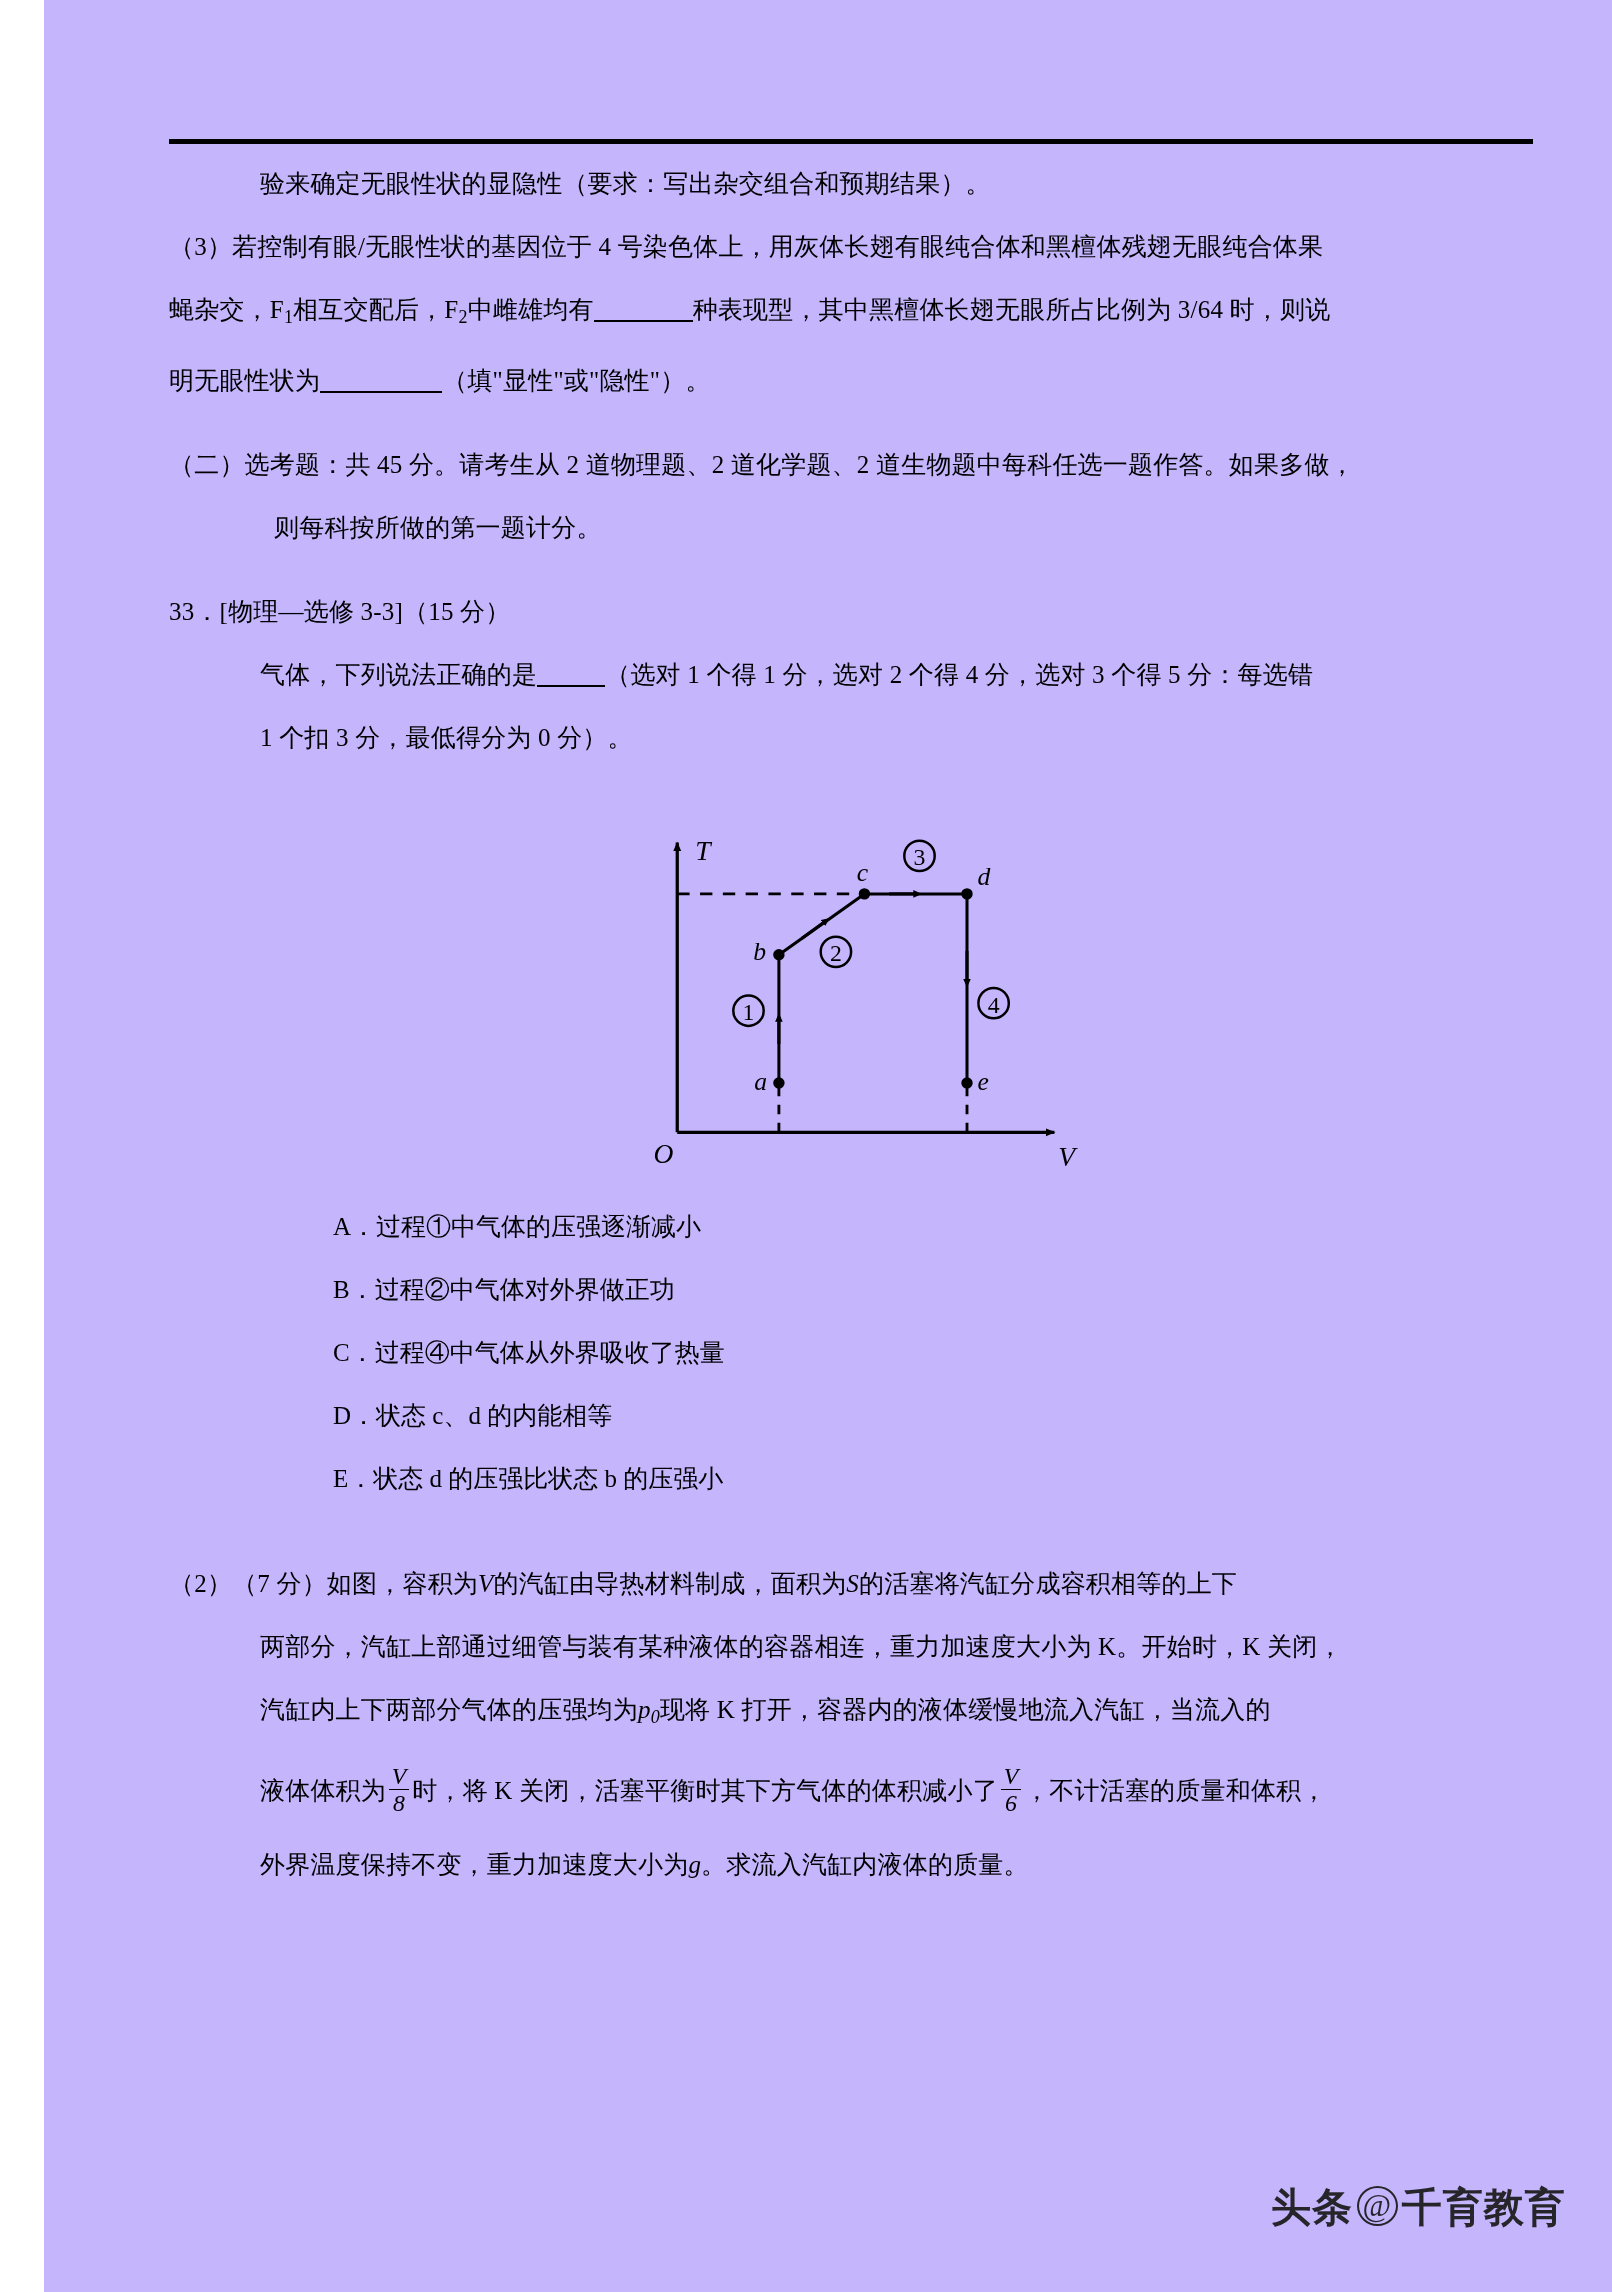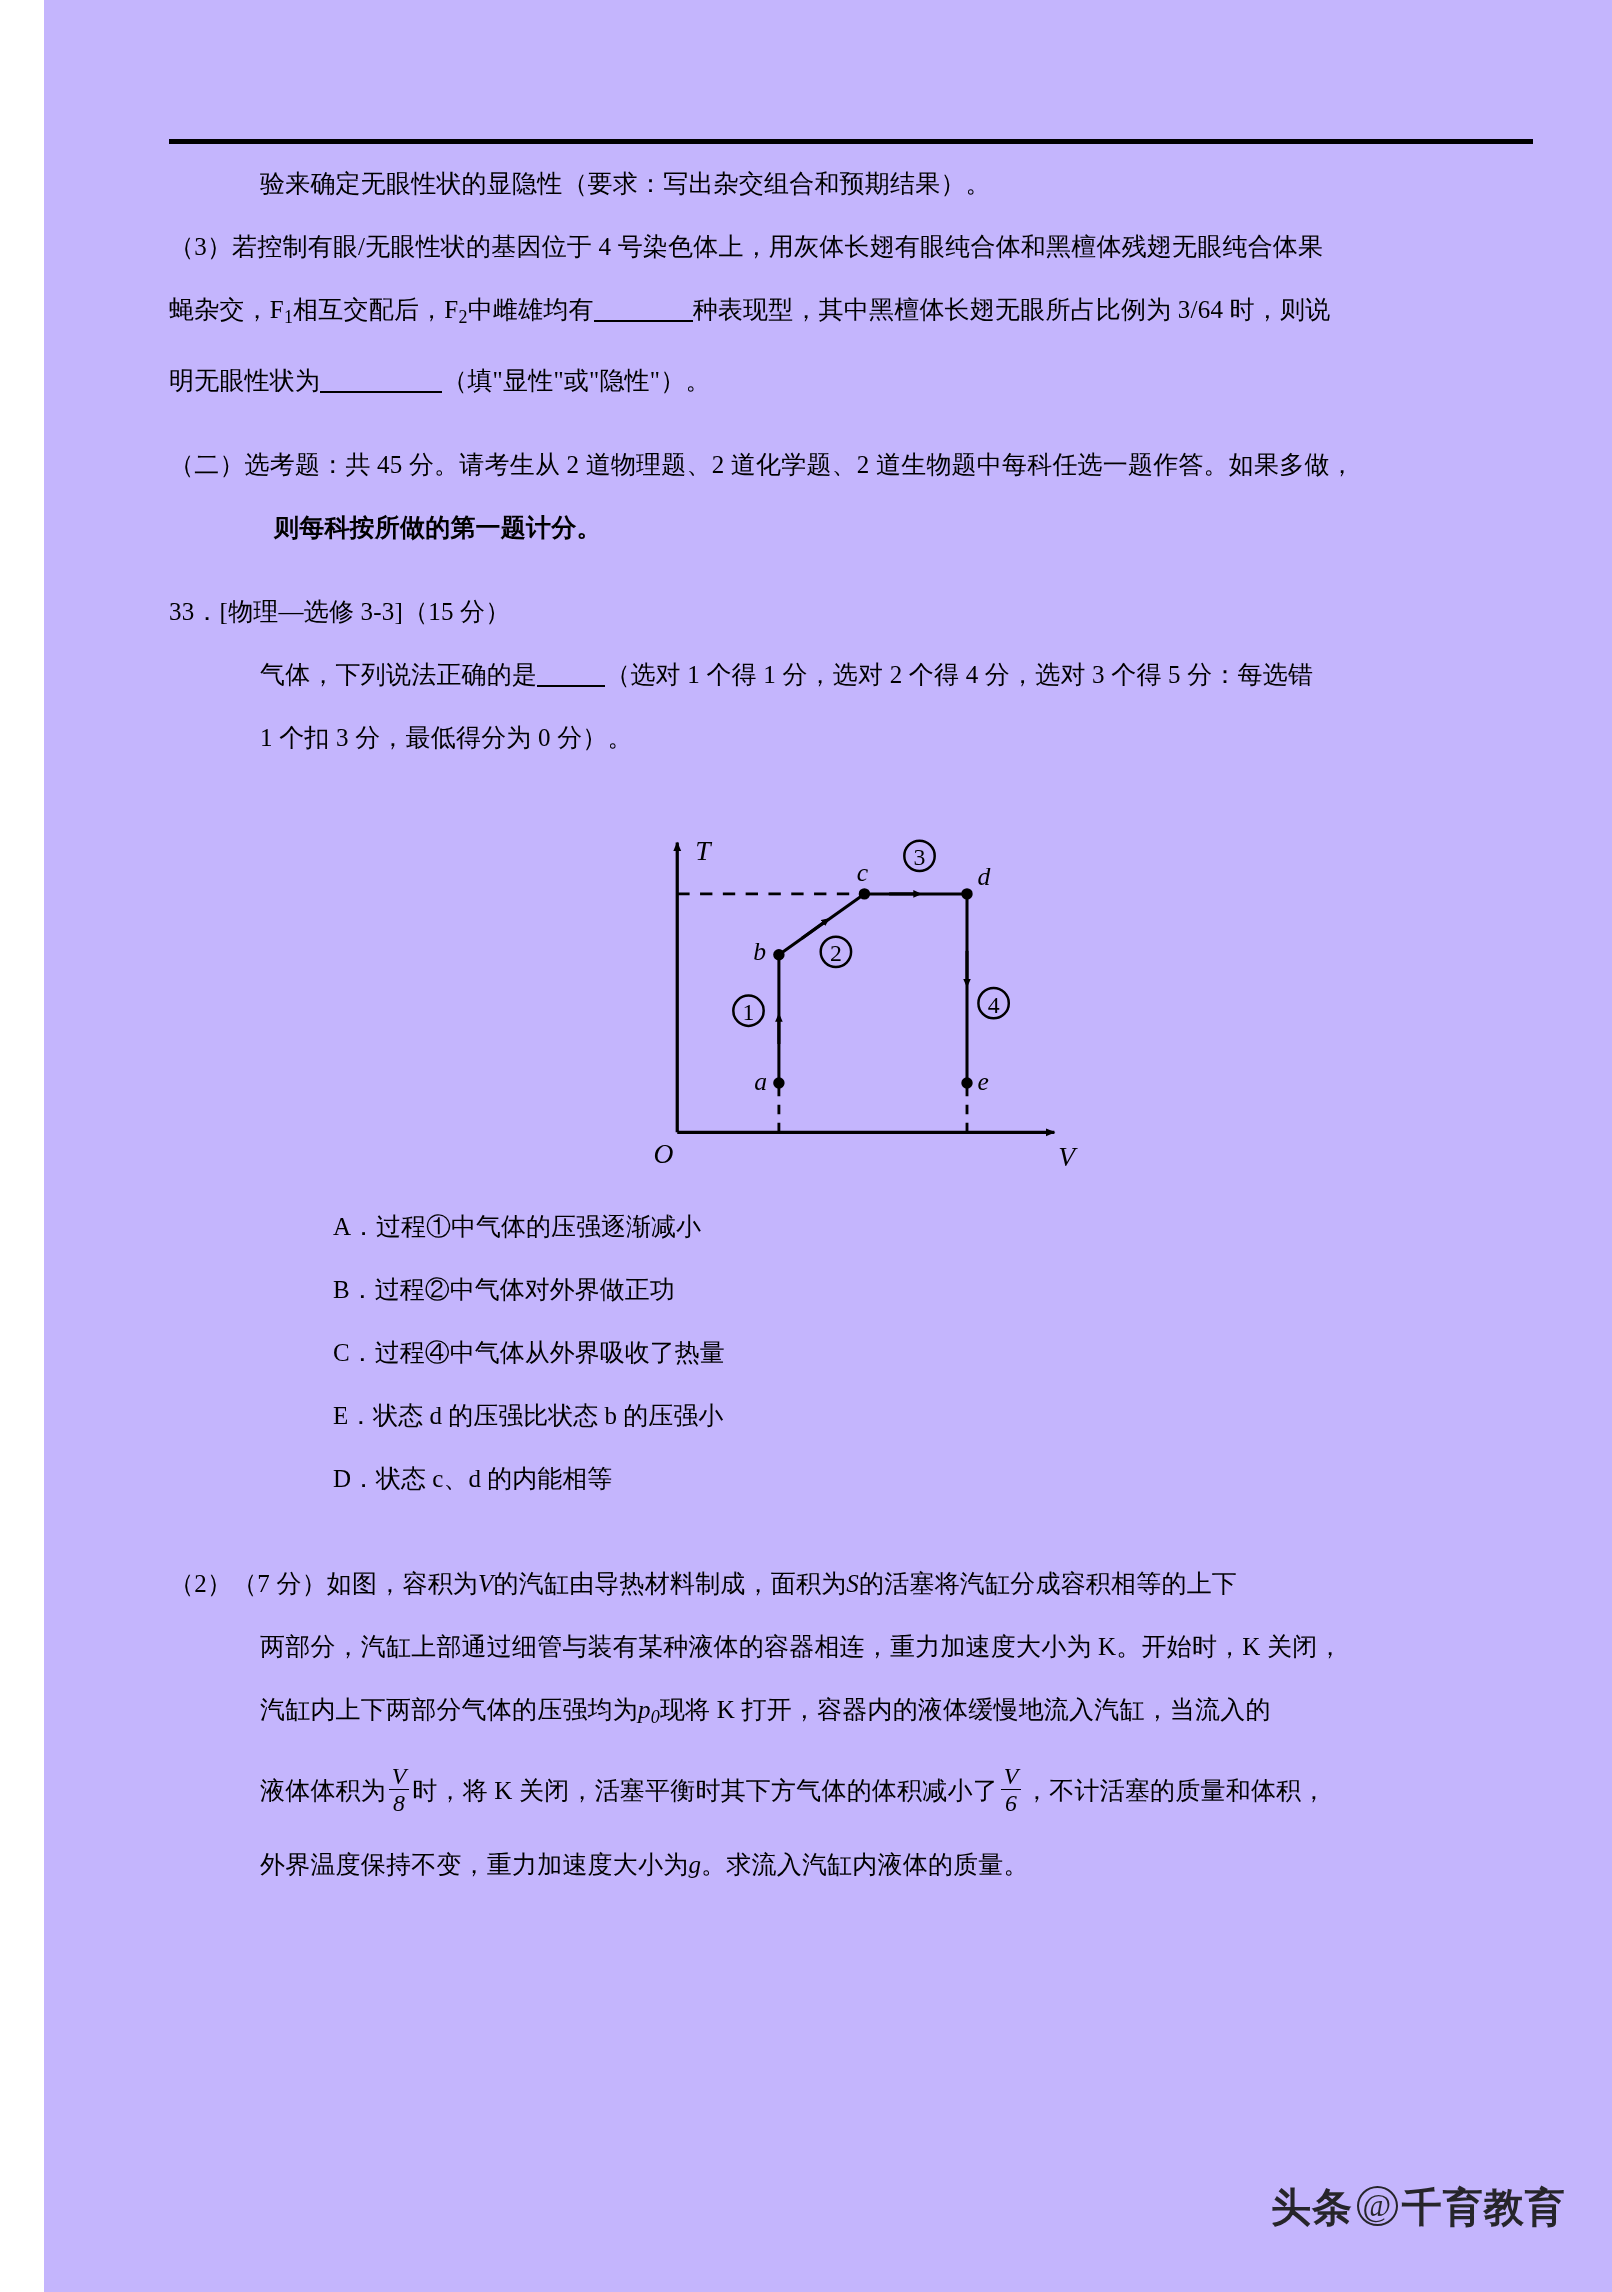--- a/index.html
+++ b/index.html
@@ -35,21 +35,21 @@
   }
   .ln {
     font-size: 25px;
     line-height: 63px;
     letter-spacing: 0.2px;
     white-space: nowrap;
   }
   .ind0  { padding-left: 0px; }
   .ind1  { padding-left: 49px; }
   .ind2  { padding-left: 91px; }
-  .ind3  { padding-left: 105px; font-weight: bold; }
+  .ind3  { padding-left: 105px; }
   .it { font-style: italic; font-family: "Liberation Serif", serif; }
   .sub { font-size: 0.72em; vertical-align: -0.28em; }
   .blank-s { display:inline-block; width: 68px; border-bottom: 2.4px solid #000; vertical-align: -3.8px; }
   .blank-m { display:inline-block; width: 99px; border-bottom: 2.4px solid #000; vertical-align: -3.8px; }
   .blank-l { display:inline-block; width: 122px; border-bottom: 2.4px solid #000; vertical-align: -3.8px; }
 
   
   .frac {
     display: inline-block;
     vertical-align: -0.48em;
@@ -201,22 +201,22 @@
         <circle cx="398" cy="217" r="16" fill="none" stroke="#000" stroke-width="2.6"></circle>
         <text x="398" y="227" text-anchor="middle" font-family="Liberation Serif, serif" font-size="25" fill="#000">4</text>
       </g>
     </svg>
   </div>
 
   <div style="position:absolute; left:137px; top:1195px; width:1370px;">
     <div class="opt"><span class="lbl">A．</span><span>过程①中气体的压强逐渐减小</span></div>
     <div class="opt"><span class="lbl">B．</span><span>过程②中气体对外界做正功</span></div>
     <div class="opt"><span class="lbl">C．</span><span>过程④中气体从外界吸收了热量</span></div>
+    <div class="opt"><span class="lbl">D．</span><span>状态 c、d 的内能相等</span></div>
     <div class="opt"><span class="lbl">E．</span><span>状态 d 的压强比状态 b 的压强小</span></div>
-    <div class="opt"><span class="lbl">D．</span><span>状态 c、d 的内能相等</span></div>
   </div>
 
   <div style="position:absolute; left:125px; top:1552px; width:1370px;">
 
     <div class="ln ind0"><span>（2）（7 分）如图，容积为</span><span class="it">V</span><span>的汽缸由导热材料制成，面积为</span><span class="it">S</span><span>的活塞将汽缸分成容积相等的上下</span></div>
 
     <div class="ln ind2">两部分，汽缸上部通过细管与装有某种液体的容器相连，重力加速度大小为 K。开始时，K 关闭，</div>
 
     <div class="ln ind2"><span>汽缸内上下两部分气体的压强均为</span><span class="it">p</span><span class="sub it">0</span><span>现将 K 打开，容器内的液体缓慢地流入汽缸，当流入的</span></div>
 

